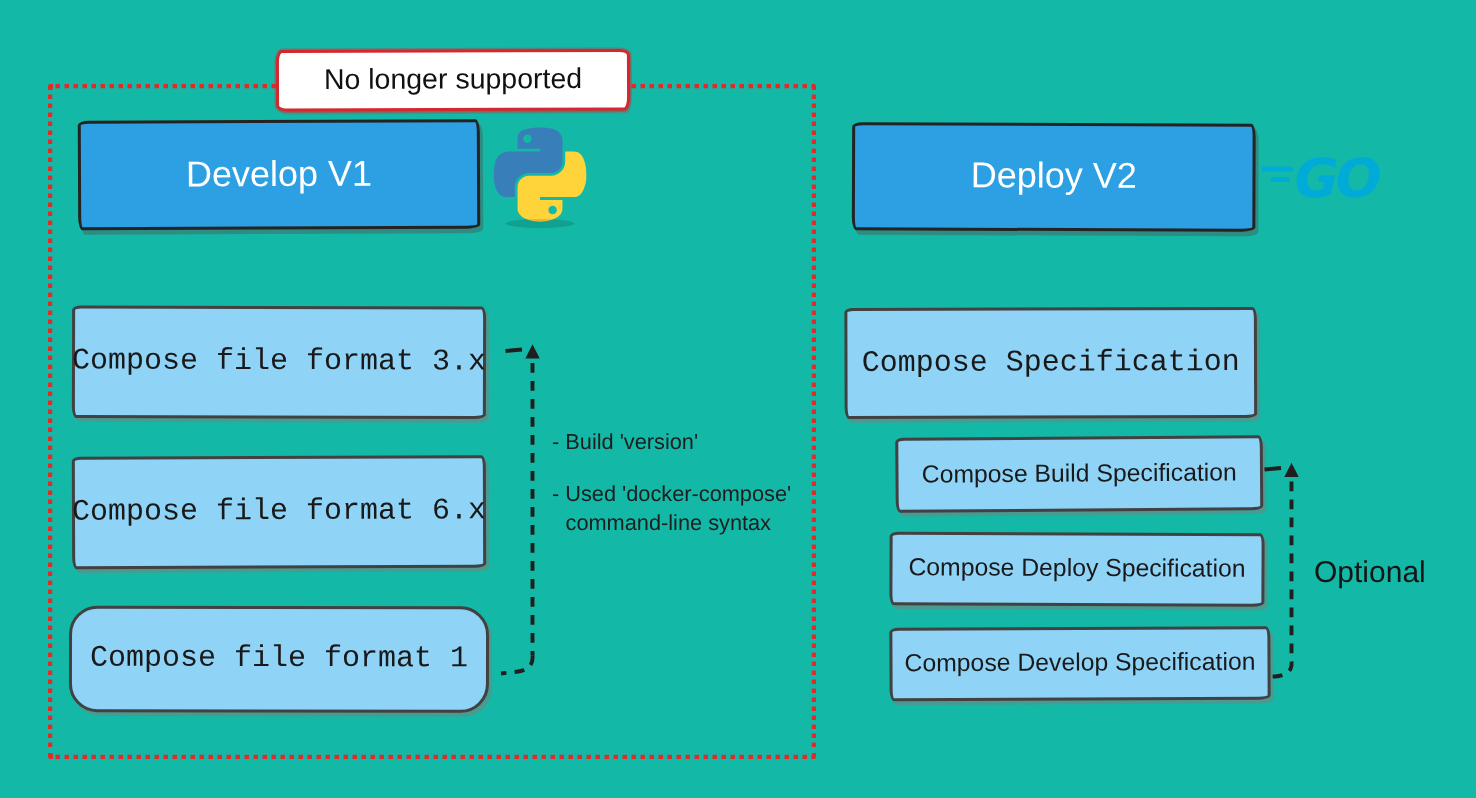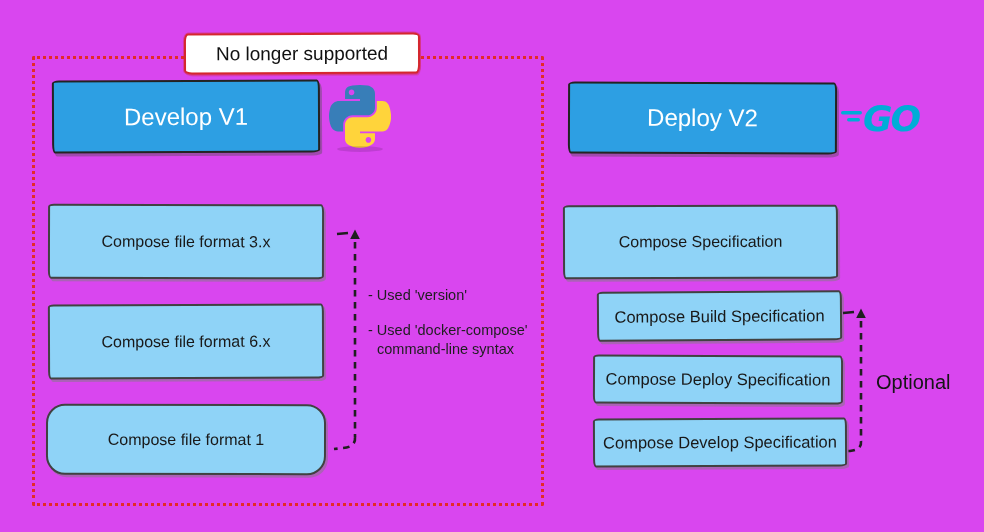--- a/index.html
+++ b/index.html
@@ -1,17 +1,17 @@
 <!DOCTYPE html>
 <html><head>
 <meta charset="utf-8">
 <style>
   html,body{margin:0;padding:0;background:#ffffff;}
   .canvas{
-    position:relative;width:984px;height:532px;background:#d946ef;overflow:hidden;
+    position:relative;width:984px;height:532px;background:#14b8a6;overflow:hidden;
     font-family:"Liberation Sans","DejaVu Sans",sans-serif;color:#1c1c1c;
   }
   .abs{position:absolute;}
 
   
   .dotted-region{
     left:32px;top:56px;width:506px;height:444px;
     border:3px dotted #e42a28;border-radius:2px;
   }
 
@@ -38,21 +38,21 @@
   .hdr-v2{left:568px;top:82px;width:265px;height:68px;transform:rotate(.2deg);}
 
   
   .box{
     background:#8fd3f7;border:2px solid #414141;
     border-radius:6px 3px 8px 3px/3px 8px 3px 8px;
     box-shadow:2px 2.5px 0 rgba(125,125,125,.5);
     display:flex;align-items:center;justify-content:center;
     color:#191919;white-space:nowrap;
   }
-  .box-lg{font-size:16px;}
+  .box-lg{font-size:20px;font-family:Liberation Mono, monospace;}
   .box-sm{font-size:16.5px;}
   .b-f3{left:48px;top:204px;width:272px;height:71px;transform:rotate(.15deg);}
   .b-f2{left:48px;top:304px;width:272px;height:71px;transform:rotate(-.2deg);}
   .b-f1{left:46px;top:404px;width:276px;height:67px;transform:rotate(.1deg);border-radius:19px;}
   .b-spec{left:563px;top:205px;width:271px;height:70px;transform:rotate(-.15deg);}
   .b-build{left:597px;top:291px;width:241px;height:46px;transform:rotate(-.4deg);}
   .b-deploy{left:593px;top:355px;width:246px;height:45px;transform:rotate(.25deg);}
   .b-develop{left:593px;top:418px;width:250px;height:45px;transform:rotate(-.25deg);}
 
   
@@ -147,21 +147,21 @@
     <g>
       <line x1="843" y1="313" x2="854" y2="312"></line>
       <path class="arrowhead" d="M861 308.5 l-4.8 9.5 h9.6 z"></path>
       <line class="dashed" x1="861" y1="321" x2="861" y2="441"></line>
       <path class="hook dashed" d="M861 441 Q862 450 850 451 L845 451"></path>
     </g>
   </svg>
 
   <div class="abs notes">
     <div class="note">
-      <div class="l1">- Used 'version'</div>
+      <div class="l1">- Build 'version'</div>
     </div>
     <div class="note">
       <div class="l1">- Used 'docker-compose'</div>
       <div class="l2">command-line syntax</div>
     </div>
   </div>
 
   <div class="abs optional">Optional</div>
 
 </div>

